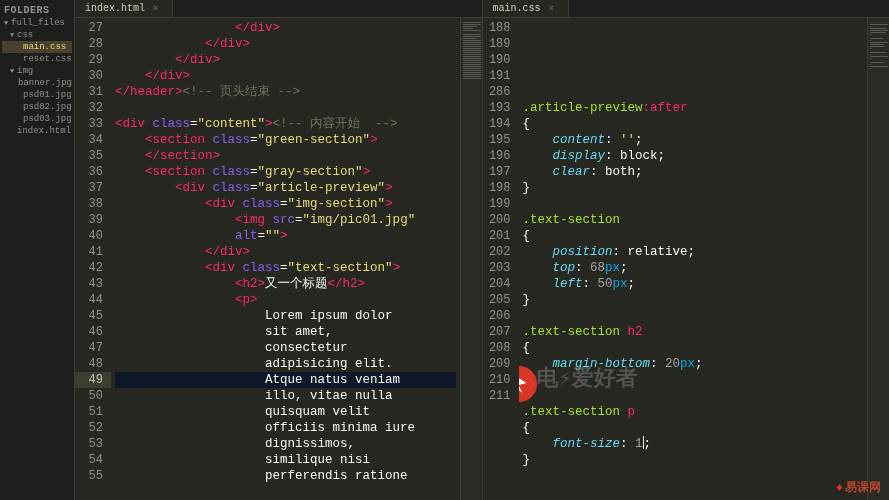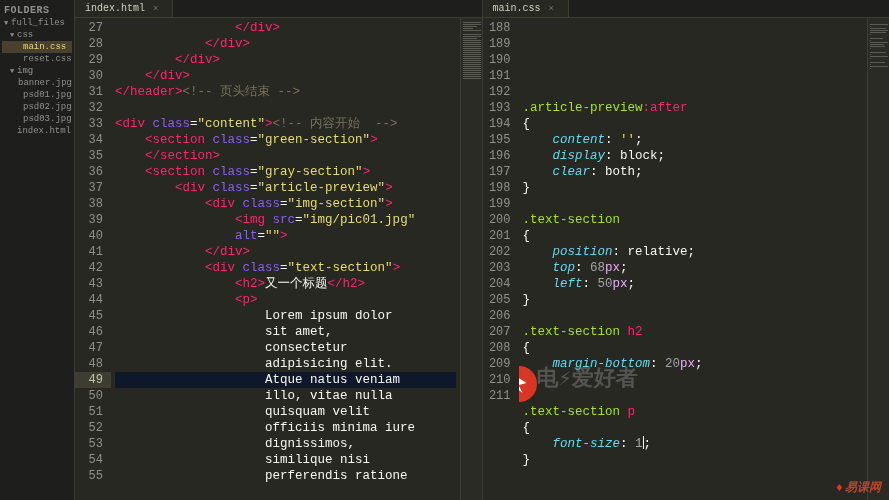--- a/index.html
+++ b/index.html
@@ -114,21 +114,21 @@
   .line.hl { background: #0f172a; }
   .t-tag { color: #f92672; }
   .t-attr { color: #8b5cf6; }
   .t-str { color: #e6db74; }
   .t-comment { color: #75715e; }
   .t-text { color: #f8f8f2; }
   .t-selector { color: #a6e22e; }
   .t-tagsel { color: #f92672; }
   .t-prop { color: #66d9ef; font-style: italic; }
   .t-num { color: #a3a3a3; }
-  .t-unit { color: #f0abfc; }
+  .t-unit { color: #0ea5e9; }
   .t-brace { color: #f8f8f2; }
   .minimap {
     width: 22px;
     background: #2a2b25;
     flex-shrink: 0;
     border-left: 1px solid #3e3d32;
     position: relative;
     overflow: hidden;
   }
   .minimap .blob {
@@ -161,21 +161,20 @@
     pointer-events:none;
     white-space:nowrap;
   }
   .footer-brand {
     position: absolute;
     bottom: 4px; right: 8px;
     font-size: 12px;
     color: #b8462a;
     font-weight: bold;
     z-index: 40;
-    font-style: italic;
   }
   .footer-brand .flame { color:#d93626; margin-right:2px; }
   .cursor {
     display:inline-block;
     width:1px; height:13px;
     background:#f8f8f2;
     vertical-align:-2px;
   }
 </style>
 </head>
@@ -307,21 +306,21 @@
       <span>main.css</span>
       <span class="close">×</span>
     </div>
   </div>
   <div class="code-area">
     <div class="gutter" id="right-gutter">
         <span class="ln">188</span>
         <span class="ln">189</span>
         <span class="ln">190</span>
         <span class="ln">191</span>
-        <span class="ln">192</span>
+        <span class="ln">286</span>
         <span class="ln">193</span>
         <span class="ln">194</span>
         <span class="ln">195</span>
         <span class="ln">196</span>
         <span class="ln">197</span>
         <span class="ln">198</span>
         <span class="ln">199</span>
         <span class="ln">200</span>
         <span class="ln">201</span>
         <span class="ln">202</span>

